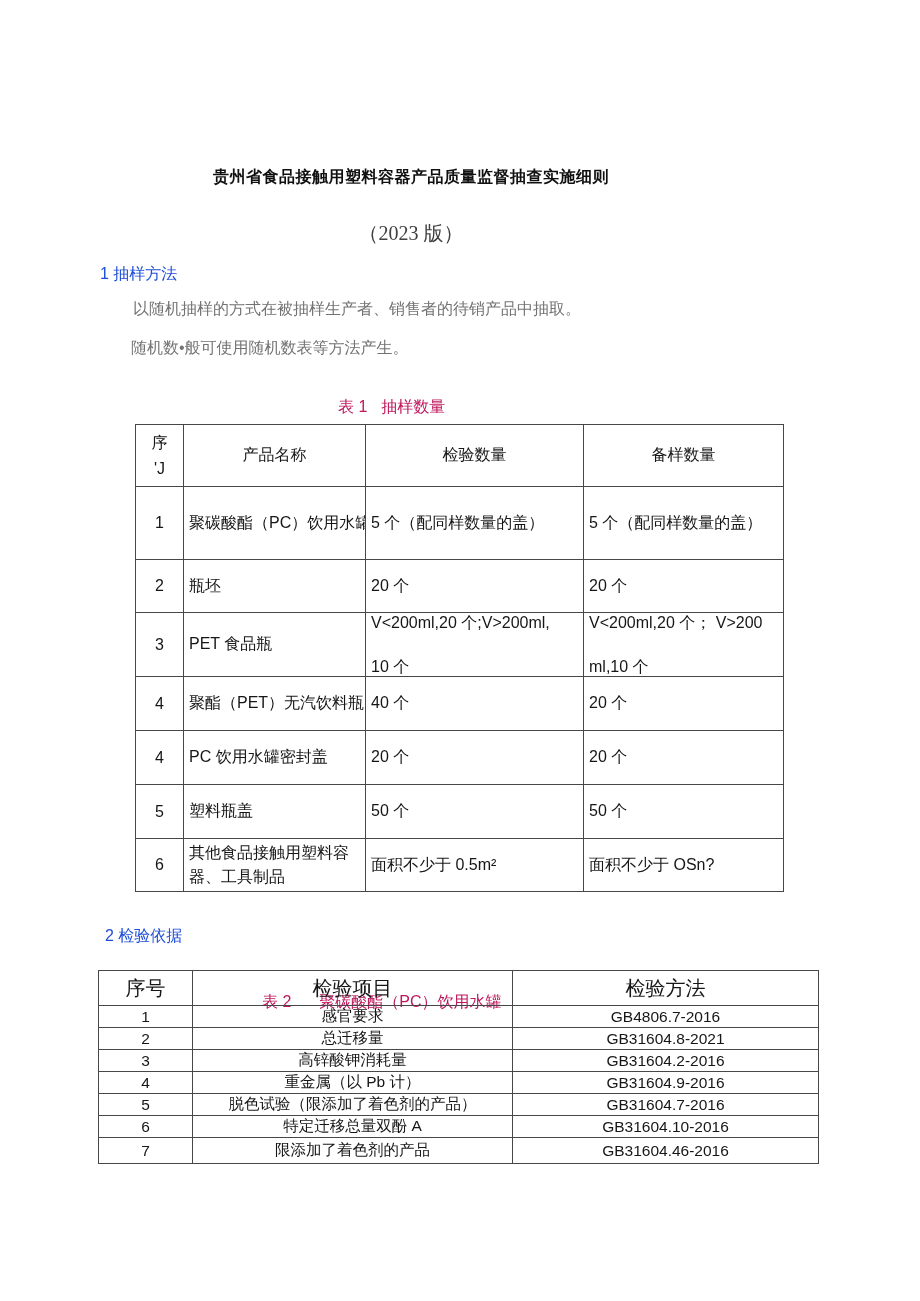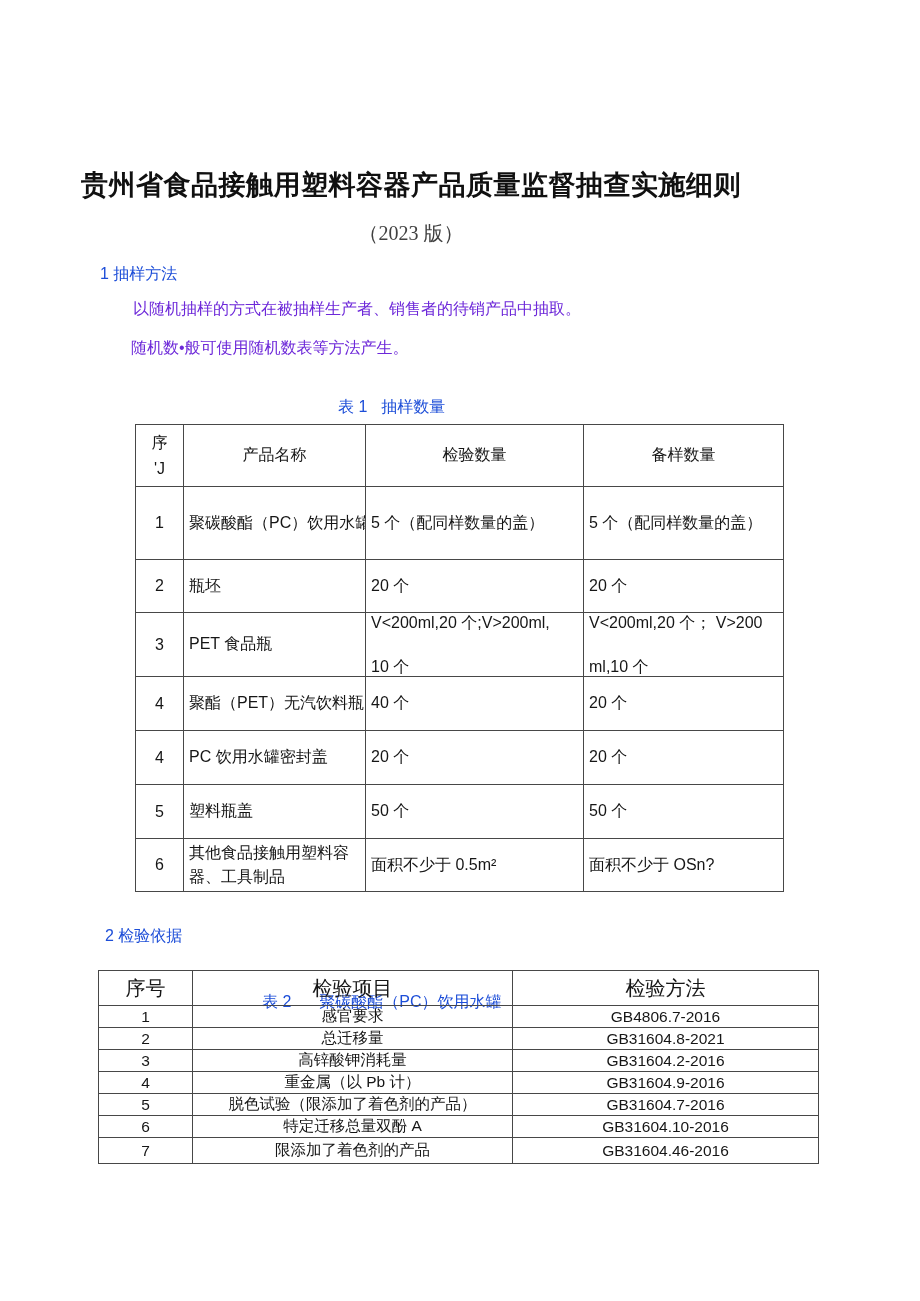--- a/index.html
+++ b/index.html
@@ -7,45 +7,45 @@
     position:relative;
     width:920px;height:1301px;
     background:#ffffff;
     color:#161616;
     font-family:"Liberation Sans","DejaVu Sans",sans-serif;
     overflow:hidden;
   }
   .doc-title{
     position:absolute;left:0;top:167px;width:822px;
     text-align:center;
-    font-size:27px;font-weight:bold;letter-spacing:0.5px;
+    font-size:16px;font-weight:bold;letter-spacing:0.5px;
     color:#101010;
   }
   .doc-subtitle{
     position:absolute;left:0;top:220px;width:822px;
     text-align:center;
     font-size:20px;
     font-family:"Liberation Serif","DejaVu Serif",serif;
     color:#404040;
   }
   .sec-heading{
     position:absolute;
     font-size:16px;color:#1d4ed8;
   }
   #sec1-heading{left:100px;top:264px;}
   #sec2-heading{left:105px;top:926px;}
   .body-par{
     position:absolute;
-    font-size:16px;color:#6d28d9;white-space:nowrap;
+    font-size:16px;color:#737373;white-space:nowrap;
   }
   #par1{left:133px;top:299px;}
   #par2{left:131px;top:338px;}
   .tbl-caption{
     position:absolute;
-    font-size:16px;color:#1d4ed8;
+    font-size:16px;color:#be185d;
     display:flex;align-items:baseline;
   }
   #t1-caption{left:338px;top:397px;}
   #t1-caption .cap-text{margin-left:14px;}
   #t2-caption{left:262px;top:952px;margin-top:40px;}
   #t2-caption .cap-text{margin-left:28px;}
   table{border-collapse:collapse;position:absolute;table-layout:fixed;}
   td{
     border:1.5px solid #474747;
     font-size:16px;color:#161616;

